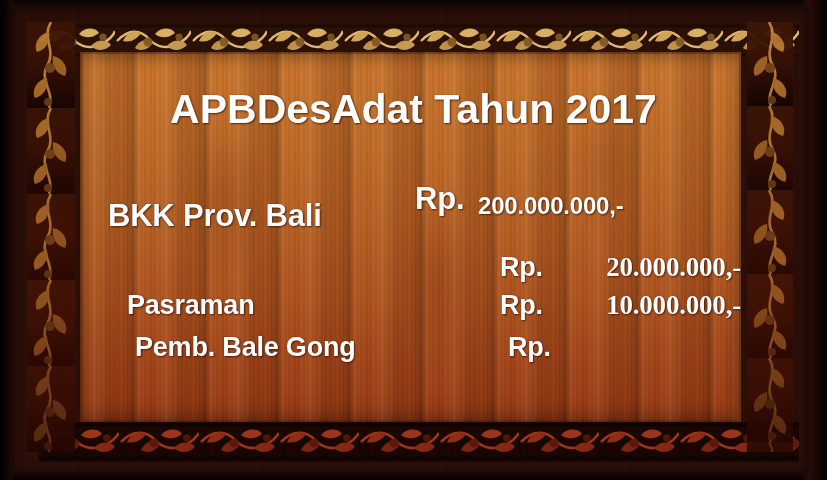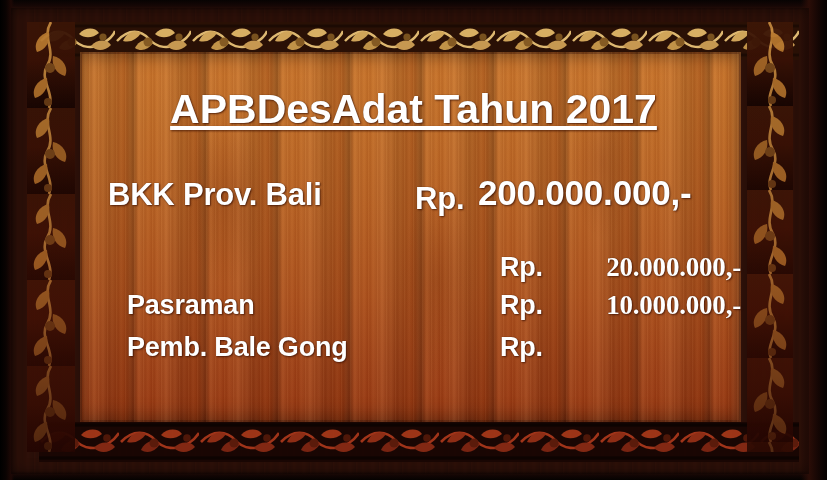--- a/index.html
+++ b/index.html
@@ -115,31 +115,30 @@
     font-weight:bold;
     white-space:nowrap;
     text-shadow:1px 1px 2px rgba(60,18,4,.75), 0 0 1px rgba(0,0,0,.5);
     letter-spacing:-0.2px;
   }
   .title{
     left:0;right:0;top:86px;
     text-align:center;
     font-size:41px;
     letter-spacing:0px;
-    text-decoration:underline;
-  }
-  .bkk-label{ left:108px; top:177px; font-size:31px; }
+  }
+  .bkk-label{ left:108px; top:198px; font-size:31px; }
   .bkk-rp   { left:415px; top:181px; font-size:31px; }
-  .bkk-amt  { left:478px; top:173px; font-size:35px; }
+  .bkk-amt  { left:478px; top:192px; font-size:24px; }
 
   .row-label{ left:127px; font-size:27px; }
   .row-rp   { left:500px; font-size:27px; }
   .row-amt  { font-size:27px;font-family:Liberation Serif, serif; }
 
-  .r0{ top:252px; } .r1{ top:290px; } .r2{ top:332px; } .r3{ top:370px; }
+  .r0{ top:252px; } .r1{ top:290px; } .r2{ top:332px;margin-left:8px; } .r3{ top:370px; }
 
   .amt-right{ right:86px; text-align:right; }
 </style>
 </head>
 <body>
 
 <div id="board">
 
   <div class="outer-dark"></div>
 

